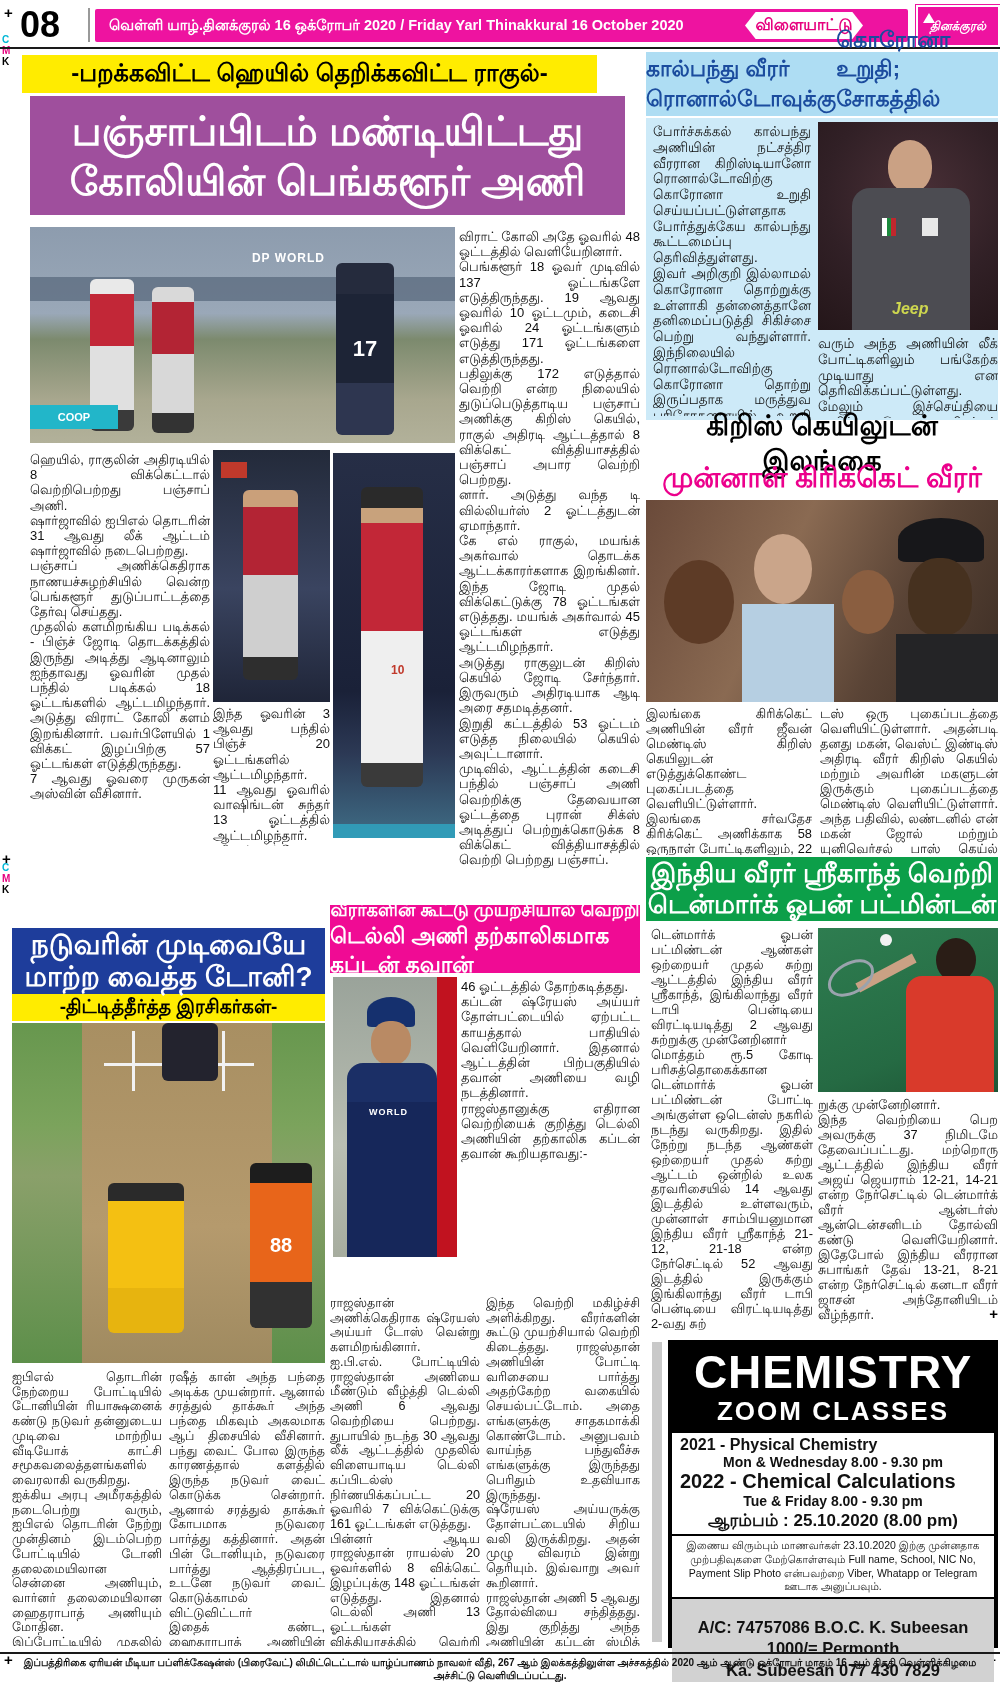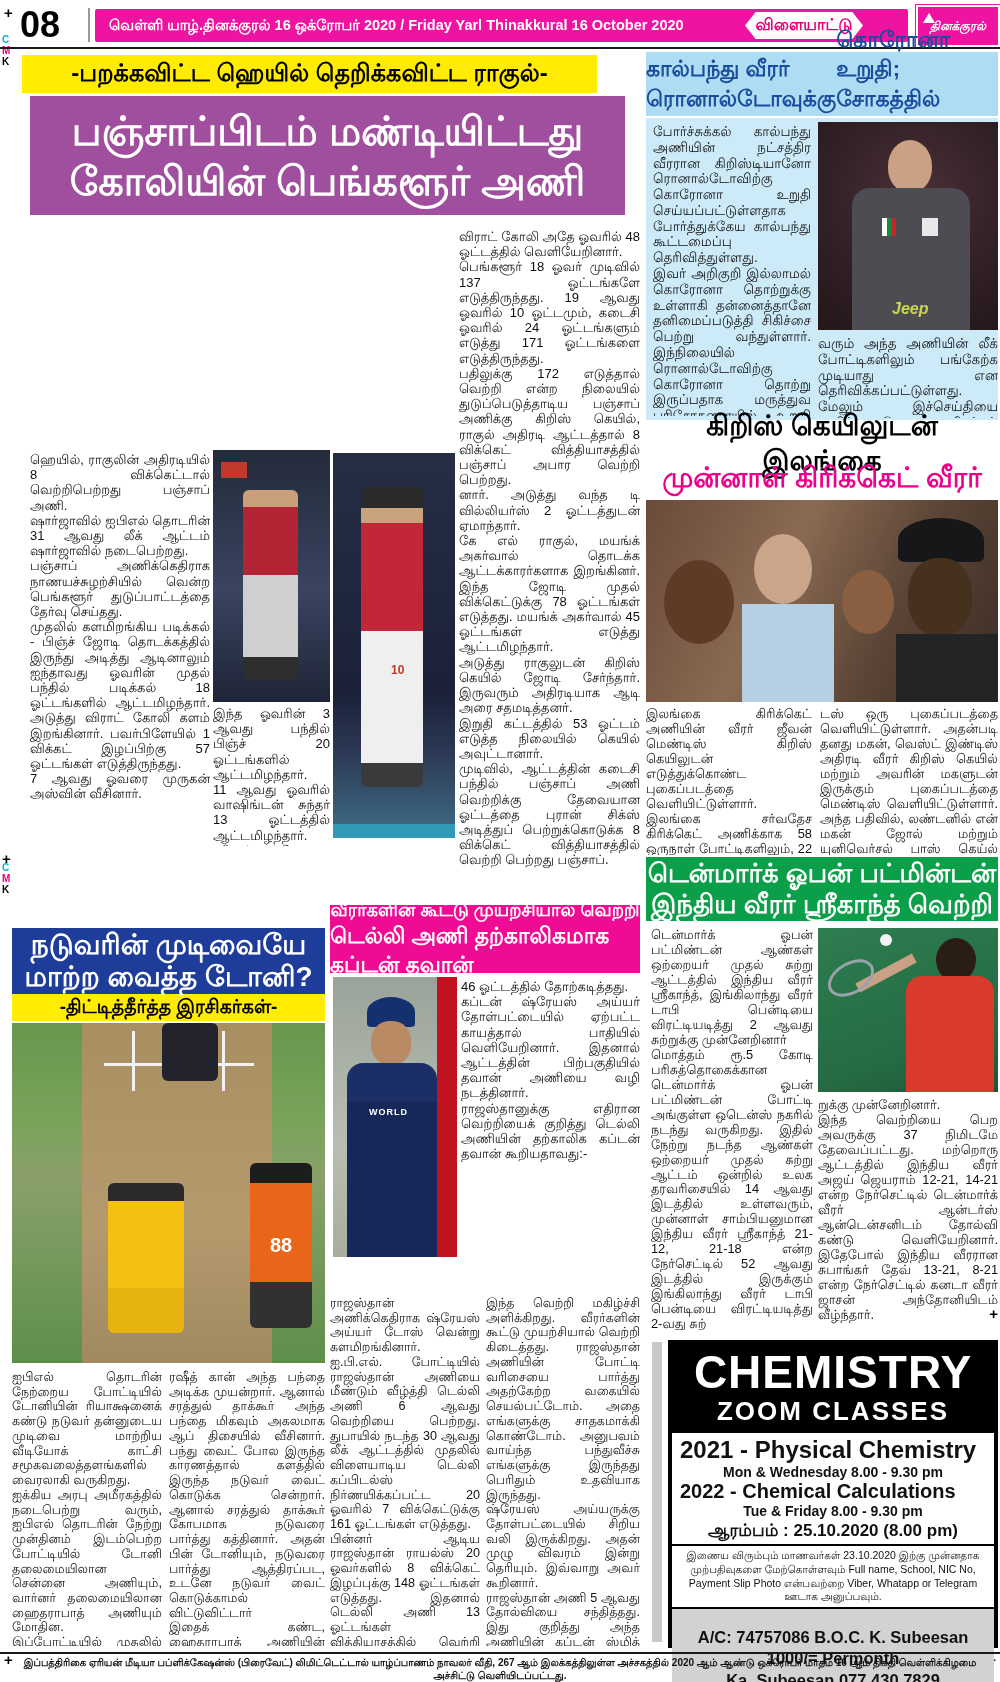--- a/index.html
+++ b/index.html
@@ -52,20 +52,34 @@
   </div>
   <div class="abs" style="left:0;top:47px;width:1000px;height:2px;background:#1a1a1a;"></div>
 
   <div class="abs ctr" style="left:22px;top:55px;width:575px;height:38px;background:#ffec00;font-weight:bold;font-size:24px;color:#000;">-பறக்கவிட்ட ஹெயில் தெறிக்கவிட்ட ராகுல்-</div>
   <div class="abs" style="left:30px;top:96px;width:595px;height:119px;background:#9f4f9d;color:#fff;font-weight:bold;
               display:flex;flex-direction:column;align-items:center;justify-content:center;">
     <div style="font-size:40px;line-height:1.25;">பஞ்சாப்பிடம் மண்டியிட்டது</div>
     <div style="font-size:40px;line-height:1.25;">கோலியின் பெங்களூர் அணி</div>
   </div>
 
+  <div class="ph" style="left:30px;top:227px;width:425px;height:216px;
+              background:linear-gradient(180deg,#8d9cae 0%,#9aa8b8 40%,#7c8a6e 52%,#a8a78e 80%,#b2b19a 100%);">
+    <div style="position:absolute;left:0;top:50px;width:100%;height:24px;background:#5a6a7e;opacity:.75;"></div>
+    <div style="position:absolute;right:130px;top:24px;color:#fff;font-weight:bold;font-size:12px;letter-spacing:1px;">DP WORLD</div>
+    <div class="figleg" style="left:60px;top:52px;width:44px;height:152px;
+         background:linear-gradient(180deg,#e9e9e9 0 10%,#c22737 10% 44%,#e0e0e0 44% 86%,#3a3a3a 86%);"></div>
+    <div class="figleg" style="left:122px;top:60px;width:42px;height:146px;
+         background:linear-gradient(180deg,#d9d9d9 0 10%,#b32434 10% 46%,#d8d8d8 46% 86%,#333 86%);"></div>
+    <div class="figleg ctr" style="left:306px;top:36px;width:58px;height:172px;color:#fff;font-weight:bold;font-size:22px;
+         background:linear-gradient(180deg,#252b3d 0 18%,#1d2436 18% 70%,#2e3650 70%);">
+      <span>17</span>
+    </div>
+    <div class="ctr" style="position:absolute;left:0;top:178px;width:88px;height:24px;background:#22b6c9;color:#fff;font-weight:bold;font-size:11px;">COOP</div>
+  </div>
 
   <div class="abs bt" style="left:459px;top:229px;width:181px;height:674px;">விராட் கோலி அதே ஓவரில் 48 ஓட்டத்தில் வெளியேறினார்.
 பெங்களூர் 18 ஓவர் முடிவில் 137 ஓட்டங்களே எடுத்திருந்தது. 19 ஆவது ஓவரில் 10 ஓட்டமும், கடைசி ஓவரில் 24 ஓட்டங்களும் எடுத்து 171 ஓட்டங்களை எடுத்திருந்தது.
 பதிலுக்கு 172 எடுத்தால் வெற்றி என்ற நிலையில் துடுப்பெடுத்தாடிய பஞ்சாப் அணிக்கு கிறிஸ் கெயில், ராகுல் அதிரடி ஆட்டத்தால் 8 விக்கெட் வித்தியாசத்தில் பஞ்சாப் அபார வெற்றி பெற்றது.
 னார். அடுத்து வந்த டி வில்லியர்ஸ் 2 ஓட்டத்துடன் ஏமாந்தார்.
 கே எல் ராகுல், மயங்க் அகர்வால் தொடக்க ஆட்டக்காரர்களாக இறங்கினர். இந்த ஜோடி முதல் விக்கெட்டுக்கு 78 ஓட்டங்கள் எடுத்தது. மயங்க் அகர்வால் 45 ஓட்டங்கள் எடுத்து ஆட்டமிழந்தார்.
 அடுத்து ராகுலுடன் கிறிஸ் கெயில் ஜோடி சேர்ந்தார். இருவரும் அதிரடியாக ஆடி அரை சதமடித்தனர்.
 இறுதி கட்டத்தில் 53 ஓட்டம் எடுத்த நிலையில் கெயில் அவுட்டானார்.
 முடிவில், ஆட்டத்தின் கடைசி பந்தில் பஞ்சாப் அணி வெற்றிக்கு தேவையான ஓட்டத்தை புரான் சிக்ஸ் அடித்துப் பெற்றுக்கொடுக்க 8 விக்கெட் வித்தியாசத்தில் வெற்றி பெற்றது பஞ்சாப்.</div>
   <div class="abs bt" style="left:30px;top:452px;width:180px;height:394px;">ஹெயில், ராகுலின் அதிரடியில் 8 விக்கெட்டால் வெற்றிபெற்றது பஞ்சாப் அணி.
@@ -120,22 +134,22 @@
     <div style="position:absolute;left:252px;top:18px;width:86px;height:44px;border-radius:50% 50% 10% 10%;background:#17171a;"></div>
     <div style="position:absolute;left:262px;top:58px;width:64px;height:78px;border-radius:45%;background:#46311f;"></div>
     <div style="position:absolute;left:250px;top:134px;width:102px;height:68px;background:#242426;"></div>
   </div>
   <div class="abs bt" style="left:646px;top:707px;width:166px;height:148px;font-size:12.8px;">இலங்கை கிரிக்கெட் அணியின் வீரர் ஜீவன் மெண்டிஸ் கிறிஸ் கெயிலுடன் எடுத்துக்கொண்ட புகைப்படத்தை வெளியிட்டுள்ளார்.
 இலங்கை சர்வதேச கிரிக்கெட் அணிக்காக 58 ஒருநாள் போட்டிகளிலும், 22 டி20 போட்டிகளிலும் விளையாடியுள்ளவர் ஜீவன் மெண்டிஸ். சிறந்த ஆல்ரவுண்டராக ஜீவன் மெண்டிஸ் திகழ்கிறார். இந்த நிலையில் டுவிட்டரில் ஜீவன் மெண்</div>
   <div class="abs bt" style="left:820px;top:707px;width:178px;height:148px;font-size:12.8px;">டஸ் ஒரு புகைப்படத்தை வெளியிட்டுள்ளார். அதன்படி தனது மகன், வெஸ்ட் இண்டிஸ் அதிரடி வீரர் கிறிஸ் கெயில் மற்றும் அவரின் மகளுடன் இருக்கும் புகைப்படத்தை மெண்டிஸ் வெளியிட்டுள்ளார். அந்த பதிவில், லண்டனில் என் மகன் ஜோல் மற்றும் யுனிவெர்சல் பாஸ் கெய்ல் மற்றும் அவர் மகளுடன் எடுத்த பழைய புகைப்படம் இது என பகிர்ந்துள்ளார்.</div>
 
   <div class="abs" style="left:646px;top:857px;width:352px;height:64px;background:#0c9f49;color:#fff;font-weight:bold;
               display:flex;flex-direction:column;align-items:center;justify-content:center;">
+    <div style="font-size:26px;line-height:1.2;">இந்திய வீரர் ஸ்ரீகாந்த் வெற்றி</div>
     <div style="font-size:26px;line-height:1.2;">டென்மார்க் ஓபன் பட்மின்டன்</div>
-    <div style="font-size:26px;line-height:1.2;">இந்திய வீரர் ஸ்ரீகாந்த் வெற்றி</div>
   </div>
   <div class="ph" style="left:818px;top:928px;width:180px;height:164px;background:linear-gradient(160deg,#2e7d50 0%,#256a43 70%,#1d5636 100%);">
     <div style="position:absolute;left:118px;top:10px;width:40px;height:44px;border-radius:50%;background:#2a1d16;"></div>
     <div style="position:absolute;left:88px;top:48px;width:88px;height:116px;border-radius:16px 16px 0 0;background:#d93a2b;"></div>
     <div style="position:absolute;left:36px;top:40px;width:64px;height:10px;background:#caa184;transform:rotate(-28deg);"></div>
     <div style="position:absolute;left:8px;top:34px;width:44px;height:26px;border:3px solid #9aa3ad;border-radius:50%;transform:rotate(-30deg);"></div>
     <div style="position:absolute;left:62px;top:6px;width:12px;height:12px;border-radius:50%;background:#f2f2f2;"></div>
   </div>
   <div class="abs bt" style="left:651px;top:928px;width:162px;height:402px;font-size:12.8px;">டென்மார்க் ஓபன் பட்மிண்டன் ஆண்கள் ஒற்றையர் முதல் சுற்று ஆட்டத்தில் இந்திய வீரர் ஸ்ரீகாந்த், இங்கிலாந்து வீரர் டாபி பென்டியை விரட்டியடித்து 2 ஆவது சுற்றுக்கு முன்னேறினார்
 மொத்தம் ரூ.5 கோடி பரிசுத்தொகைக்கான டென்மார்க் ஓபன் பட்மிண்டன் போட்டி அங்குள்ள ஒடென்ஸ் நகரில் நடந்து வருகிறது. இதில் நேற்று நடந்த ஆண்கள் ஒற்றையர் முதல் சுற்று ஆட்டம் ஒன்றில் உலக தரவரிசையில் 14 ஆவது இடத்தில் உள்ளவரும், முன்னாள் சாம்பியனுமான இந்திய வீரர் ஸ்ரீகாந்த் 21-12, 21-18 என்ற நேர்செட்டில் 52 ஆவது இடத்தில் இருக்கும் இங்கிலாந்து வீரர் டாபி பென்டியை விரட்டியடித்து 2-வது சுற்</div>
@@ -194,21 +208,21 @@
 ராஜஸ்தான் அணி 5 ஆவது தோல்வியை சந்தித்தது. இது குறித்து அந்த அணியின் கப்டன் ஸ்மித் கூறுகையில்:- இந்த தோல்வி ஏமாற்றத்தை அளிக்கிறது. எங்களது தொடக்கம் சிறப்பாக இருந்தது. பந்துவீச்சுக்கு ஏற்ற இந்த ஆடுகளத்தில் அதிகளவான விக்கெட் விழுந்ததால் இலக்கை எட்ட முடியாமல் போய்விட்டது என்றார்.</div>
 
   <div class="abs" style="left:652px;top:1342px;width:10px;height:300px;background:#c9c9c9;"></div>
   <div class="abs" style="left:668px;top:1340px;width:330px;height:308px;border:4px solid #000;background:#fff;box-sizing:border-box;
               display:flex;flex-direction:column;">
     <div style="background:#000;color:#fff;text-align:center;padding:4px 0 6px;">
       <div style="font-size:46px;font-weight:900;letter-spacing:1px;line-height:1.05;">CHEMISTRY</div>
       <div style="font-size:26px;font-weight:800;letter-spacing:2px;">ZOOM CLASSES</div>
     </div>
     <div style="padding:3px 8px 2px;border-bottom:2px solid #000;">
-      <div style="font-size:24px;font-weight:bold;">2021 - Physical Chemistry</div>
+      <div style="font-size:16px;font-weight:bold;">2021 - Physical Chemistry</div>
       <div style="font-size:14px;font-weight:bold;text-align:center;">Mon &amp; Wednesday 8.00 - 9.30 pm</div>
       <div style="font-size:20px;font-weight:bold;">2022 - Chemical Calculations</div>
       <div style="font-size:14px;font-weight:bold;text-align:center;">Tue &amp; Friday 8.00 - 9.30 pm</div>
       <div style="font-size:17px;font-weight:bold;text-align:center;margin-top:2px;">ஆரம்பம் : 25.10.2020 (8.00 pm)</div>
     </div>
     <div style="font-size:10.5px;text-align:center;padding:3px 6px;border-bottom:2px solid #000;line-height:1.3;">இணைய விரும்பும் மாணவர்கள் 23.10.2020 இற்கு முன்னதாக முற்பதிவுகளை மேற்கொள்ளவும் Full name, School, NIC No, Payment Slip Photo என்பவற்றை Viber, Whatapp or Telegram ஊடாக அனுப்பவும்.</div>
     <div style="background:#d2d2d2;text-align:center;font-weight:bold;font-size:16.5px;line-height:1.3;padding:18px 0;flex:1;">
       <div>A/C: 74757086 B.O.C.  K. Subeesan</div>
       <div>1000/= Permonth</div>
       <div>Ka. Subeesan 077 430 7829</div>

